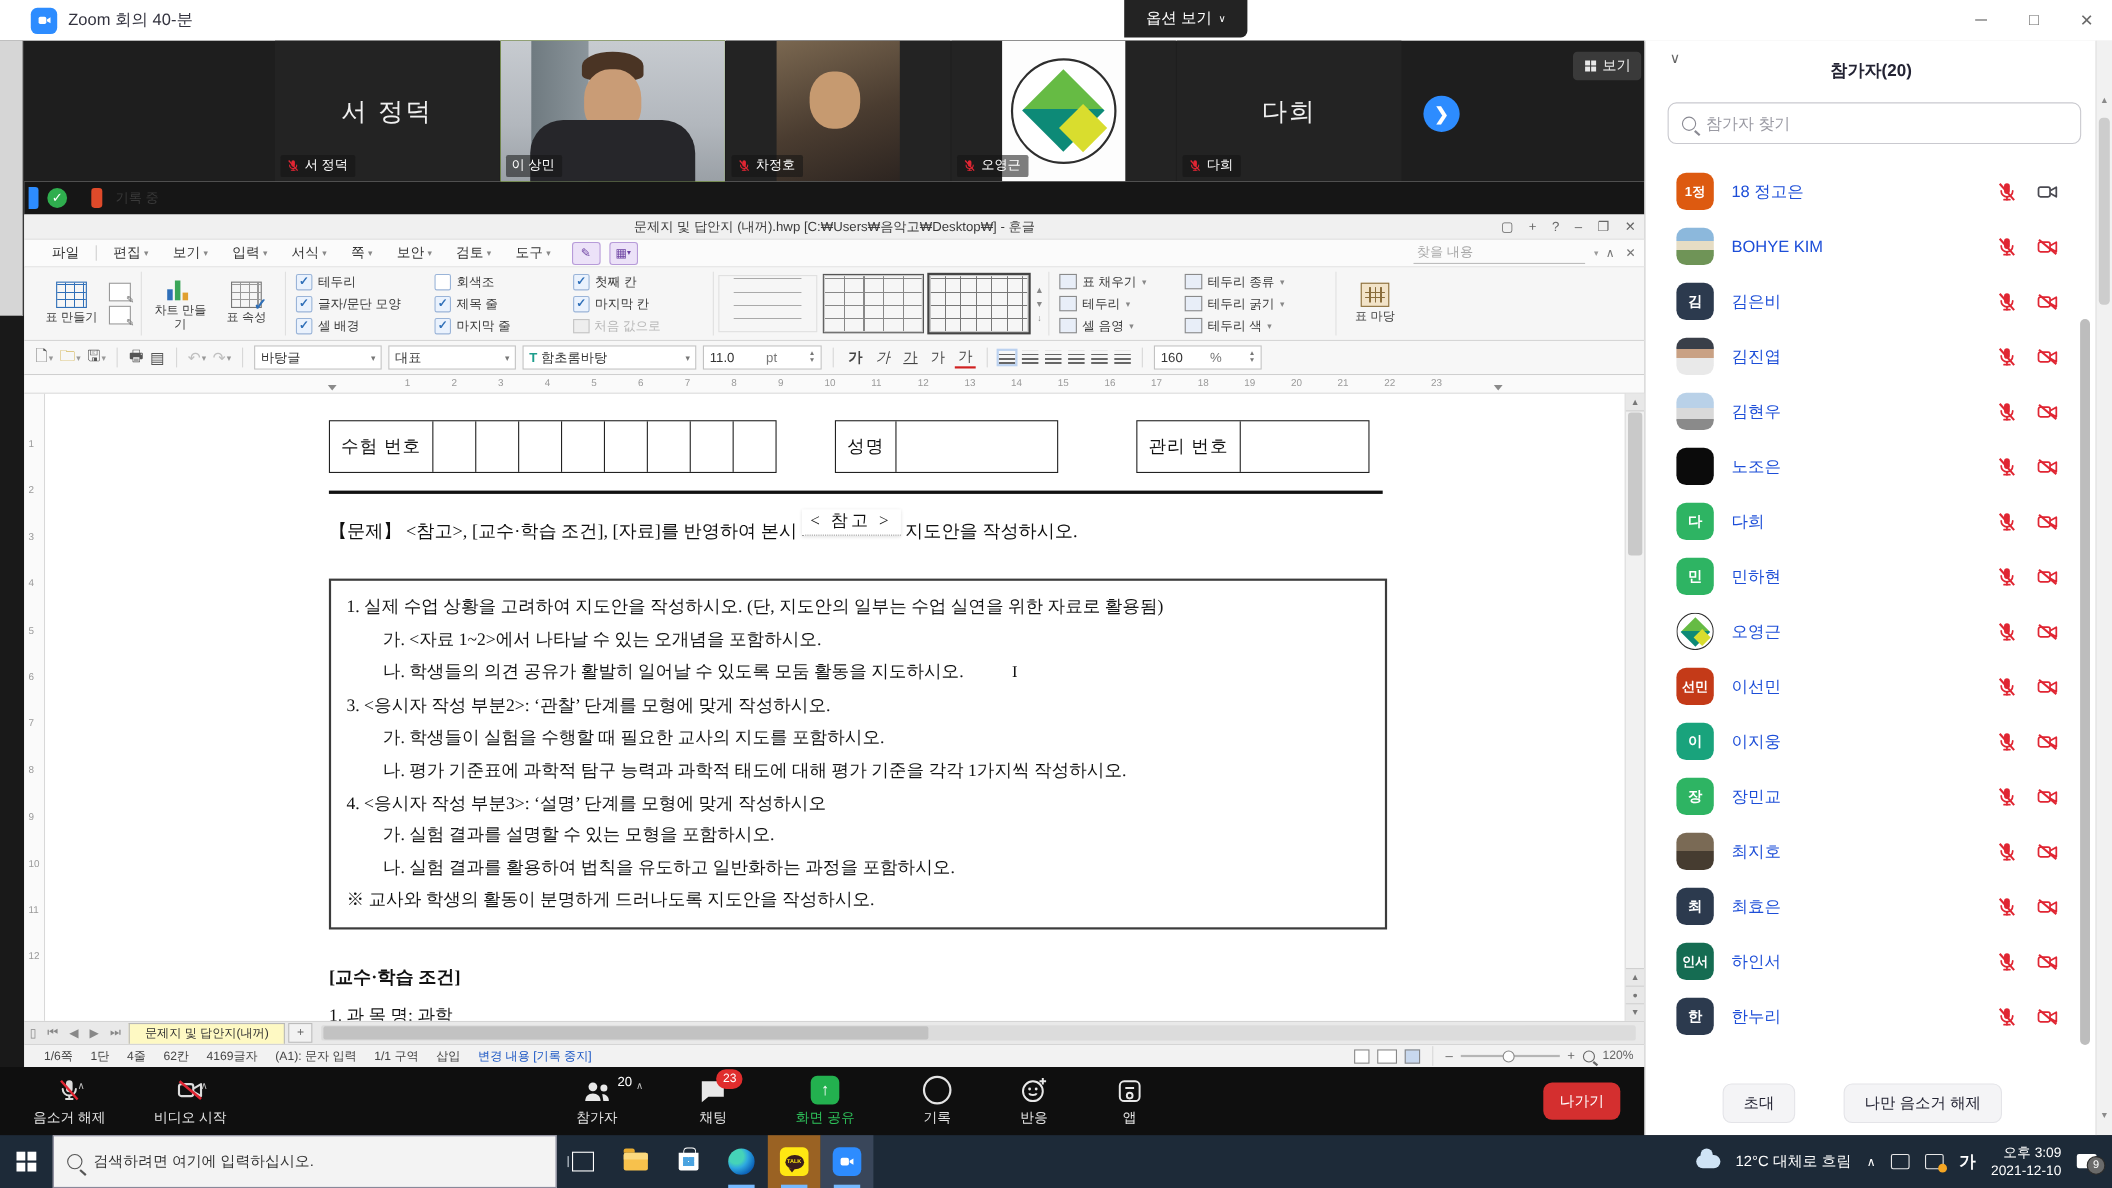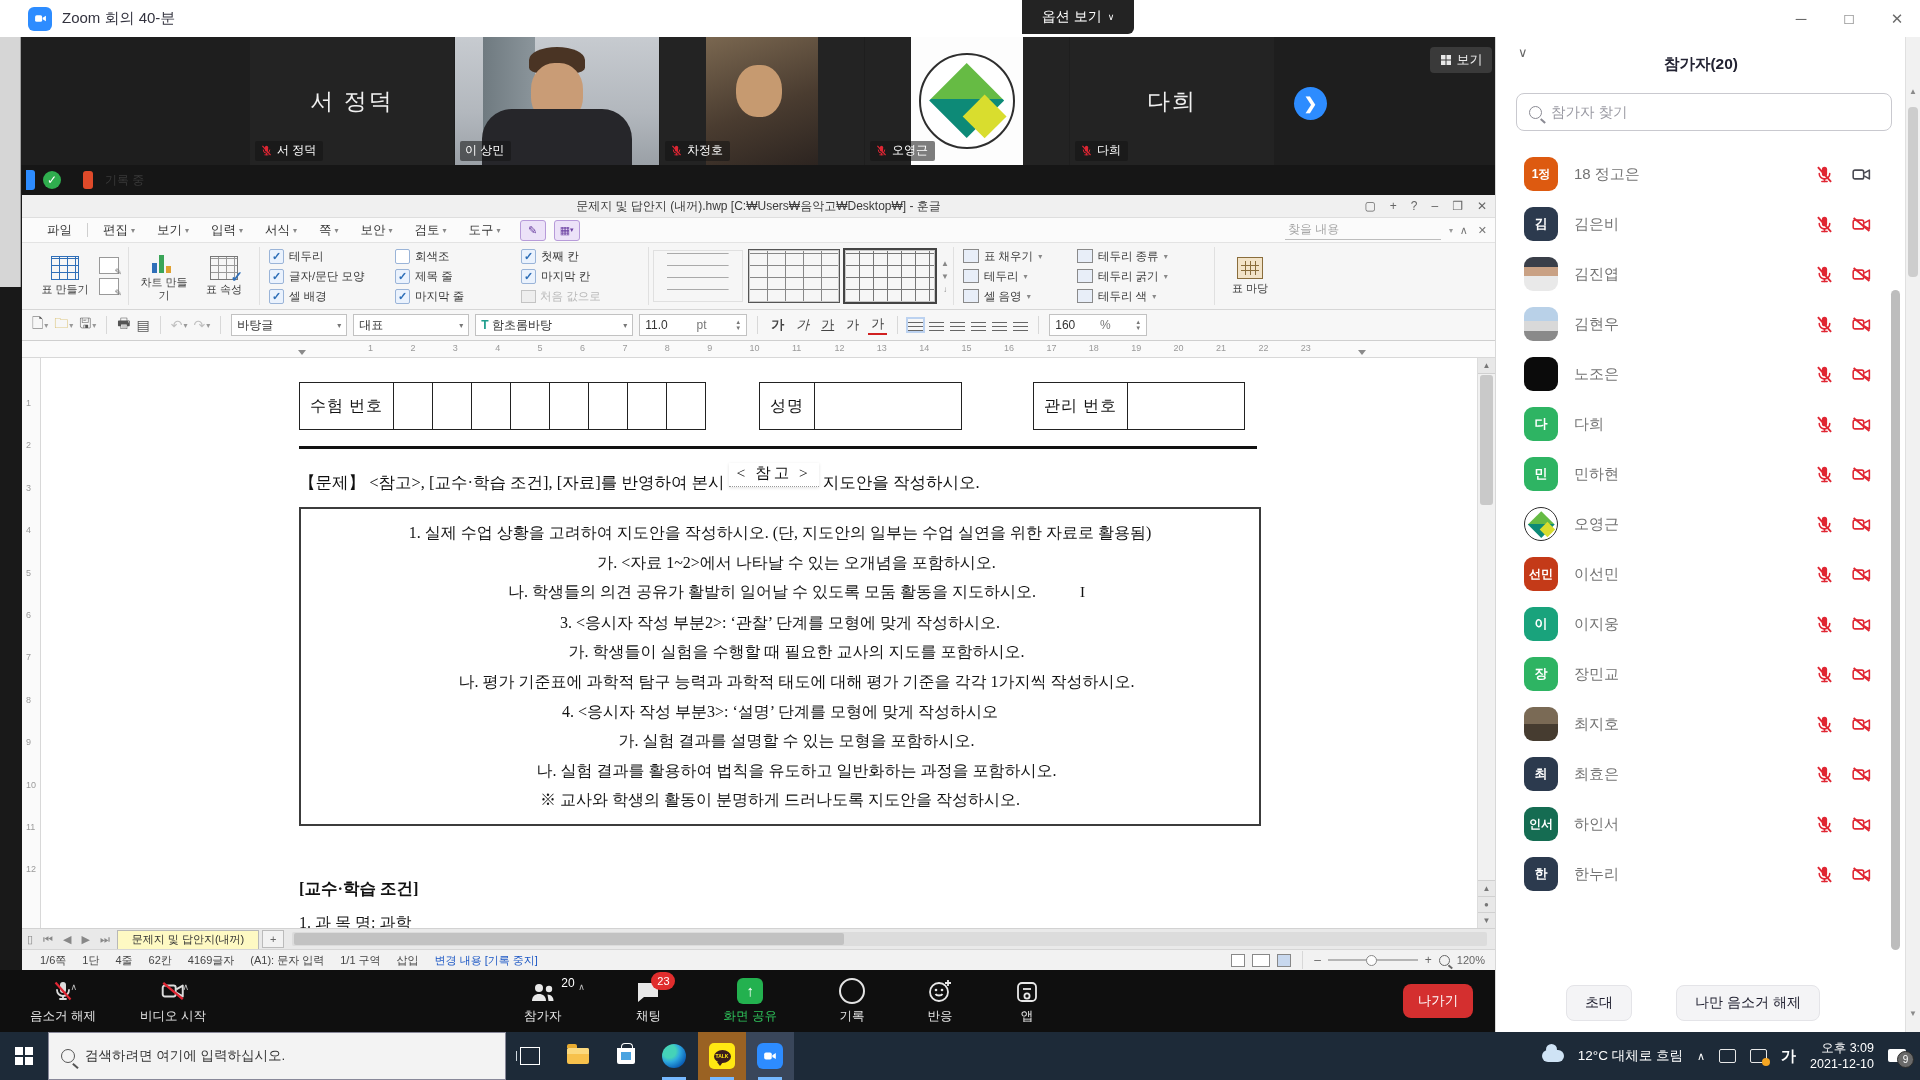--- a/index.html
+++ b/index.html
@@ -213,21 +213,21 @@
   .pchev{position:absolute;left:22px;top:8px;color:#666;font-size:13px;}
   .psearch{position:absolute;left:20px;top:56px;width:350px;height:36px;border:1px solid #c9c9cf;border-radius:8px;
            display:flex;align-items:center;padding:0 12px;gap:9px;color:#9a9aa3;font-size:14.5px;background:#fff;}
   .psearch .mag2{width:11px;height:11px;border:1.8px solid #8a8a93;border-radius:50%;position:relative;flex:none;}
   .psearch .mag2:after{content:"";position:absolute;right:-5px;bottom:-4px;width:6px;height:1.8px;background:#8a8a93;transform:rotate(42deg);}
   .plist{position:absolute;left:0;top:112px;width:394px;}
   .prow{height:50px;display:flex;align-items:center;padding:0 18px 0 28px;gap:16px;}
   .pav{width:34px;height:34px;border-radius:9px;flex:none;display:flex;align-items:center;justify-content:center;
        color:#fff;font-size:13px;font-weight:bold;overflow:hidden;}
   .pav.two{font-size:12px;letter-spacing:0;}
-  .pname{font-size:15px;color:#737373;flex:1;white-space:nowrap;}
+  .pname{font-size:15px;color:#1d4ed8;flex:1;white-space:nowrap;}
   .picon{width:21px;height:21px;flex:none;}
   .ph-beach{background:linear-gradient(180deg,#8cb8dc 0 35%,#e6ddc4 35% 60%,#6f9457 60% 100%);}
   .ph-mask{background:linear-gradient(180deg,#3a3f49 0 30%,#c9a184 30% 55%,#e9e9e9 55% 100%);}
   .ph-street{background:linear-gradient(180deg,#b9d1e8 0 40%,#d9d9d9 40% 70%,#8a8a8a 70% 100%);}
   .ph-crowd{background:linear-gradient(180deg,#7a6a55 0 50%,#463c30 50% 100%);}
   .daegu.small{width:32px;height:32px;border-width:1px;}
   .pfooter{position:absolute;left:0;top:948px;width:394px;display:flex;justify-content:center;gap:44px;}
   .pfbtn{height:34px;background:#f4f4f6;border:1px solid #e4e4e8;border-radius:8px;color:#232333;font-size:14px;
          display:flex;align-items:center;justify-content:center;padding:0 18px;}
   .pscroll-inner{position:absolute;right:6px;top:253px;width:9px;height:660px;background:#bdbdbd;border-radius:5px;}
@@ -684,21 +684,21 @@
           <div class="xblank" style="width:116px;"></div>
         </div>
         <div class="docline" style="left:258px;top:88px;width:958px;height:3px;"></div>
 
         <div class="problem" style="left:258px;top:112px;">
           <span>【문제】 &lt;참고&gt;, [교수·학습 조건], [자료]를 반영하여 본시</span>
           <span class="ptool">&lt; 참고 &gt;</span>
           <span>지도안을 작성하시오.</span>
         </div>
 
-        <div class="probbox" style="left:258px;top:149px;width:930px;text-align:center;" id="box-lines">
+        <div class="probbox" style="left:258px;top:168px;width:930px;" id="box-lines">
             <div class="bline">1. 실제 수업 상황을 고려하여 지도안을 작성하시오. (단, 지도안의 일부는 수업 실연을 위한 자료로 활용됨)</div>
             <div class="bline ind">가. &lt;자료 1~2&gt;에서 나타날 수 있는 오개념을 포함하시오.</div>
             <div class="bline ind">나. 학생들의 의견 공유가 활발히 일어날 수 있도록 모둠 활동을 지도하시오.<span class="tcursor">I</span></div>
             <div class="bline">3. &lt;응시자 작성 부분2&gt;: ‘관찰’ 단계를 모형에 맞게 작성하시오.</div>
             <div class="bline ind">가. 학생들이 실험을 수행할 때 필요한 교사의 지도를 포함하시오.</div>
             <div class="bline ind">나. 평가 기준표에 과학적 탐구 능력과 과학적 태도에 대해 평가 기준을 각각 1가지씩 작성하시오.</div>
             <div class="bline">4. &lt;응시자 작성 부분3&gt;: ‘설명’ 단계를 모형에 맞게 작성하시오</div>
             <div class="bline ind">가. 실험 결과를 설명할 수 있는 모형을 포함하시오.</div>
             <div class="bline ind">나. 실험 결과를 활용하여 법칙을 유도하고 일반화하는 과정을 포함하시오.</div>
             <div class="bline">※ 교사와 학생의 활동이 분명하게 드러나도록 지도안을 작성하시오.</div>
@@ -880,20 +880,40 @@
               <path d="M4.5 3.5l15 17" stroke="#e02633" stroke-width="2.2" fill="none"></path>
             </svg></span>
           <span class="picon"><svg viewBox="0 0 24 24" width="100%" height="100%">
               <g fill="none" stroke="#4a4a52" stroke-width="1.8" stroke-linejoin="round">
                 <rect x="2.5" y="7" width="12" height="10" rx="2"></rect>
                 <path d="M15 10.5l6-3.5v10l-6-3.5"></path>
               </g>
             </svg></span>
         </div>
         <div class="prow">
+          <div class="pav ph-beach"></div>
+          <span class="pname">BOHYE KIM</span>
+          <span class="picon"><svg viewBox="0 0 24 24" width="100%" height="100%">
+              <g fill="none" stroke="#e02633" stroke-width="1.8" stroke-linecap="round">
+                <rect x="9" y="3" width="6" height="11" rx="3" fill="#e02633" stroke="none"></rect>
+                <path d="M6 11a6 6 0 0 0 12 0"></path>
+                <path d="M12 17.5V20"></path>
+                <path d="M9 20h6"></path>
+              </g>
+              <path d="M4.5 3.5l15 17" stroke="#e02633" stroke-width="2.2" fill="none"></path>
+            </svg></span>
+          <span class="picon"><svg viewBox="0 0 24 24" width="100%" height="100%">
+              <g fill="none" stroke="#e02633" stroke-width="1.8" stroke-linejoin="round">
+                <rect x="2.5" y="7" width="12" height="10" rx="2"></rect>
+                <path d="M15 10.5l6-3.5v10l-6-3.5"></path>
+              </g>
+              <path d="M3 4.5l18 15" stroke="#e02633" stroke-width="2.2" fill="none"></path>
+            </svg></span>
+        </div>
+        <div class="prow">
           <div class="pav" style="background:#2c3a4e">
             <span>김</span>
           </div>
           <span class="pname">김은비</span>
           <span class="picon"><svg viewBox="0 0 24 24" width="100%" height="100%">
               <g fill="none" stroke="#e02633" stroke-width="1.8" stroke-linecap="round">
                 <rect x="9" y="3" width="6" height="11" rx="3" fill="#e02633" stroke="none"></rect>
                 <path d="M6 11a6 6 0 0 0 12 0"></path>
                 <path d="M12 17.5V20"></path>
                 <path d="M9 20h6"></path>

